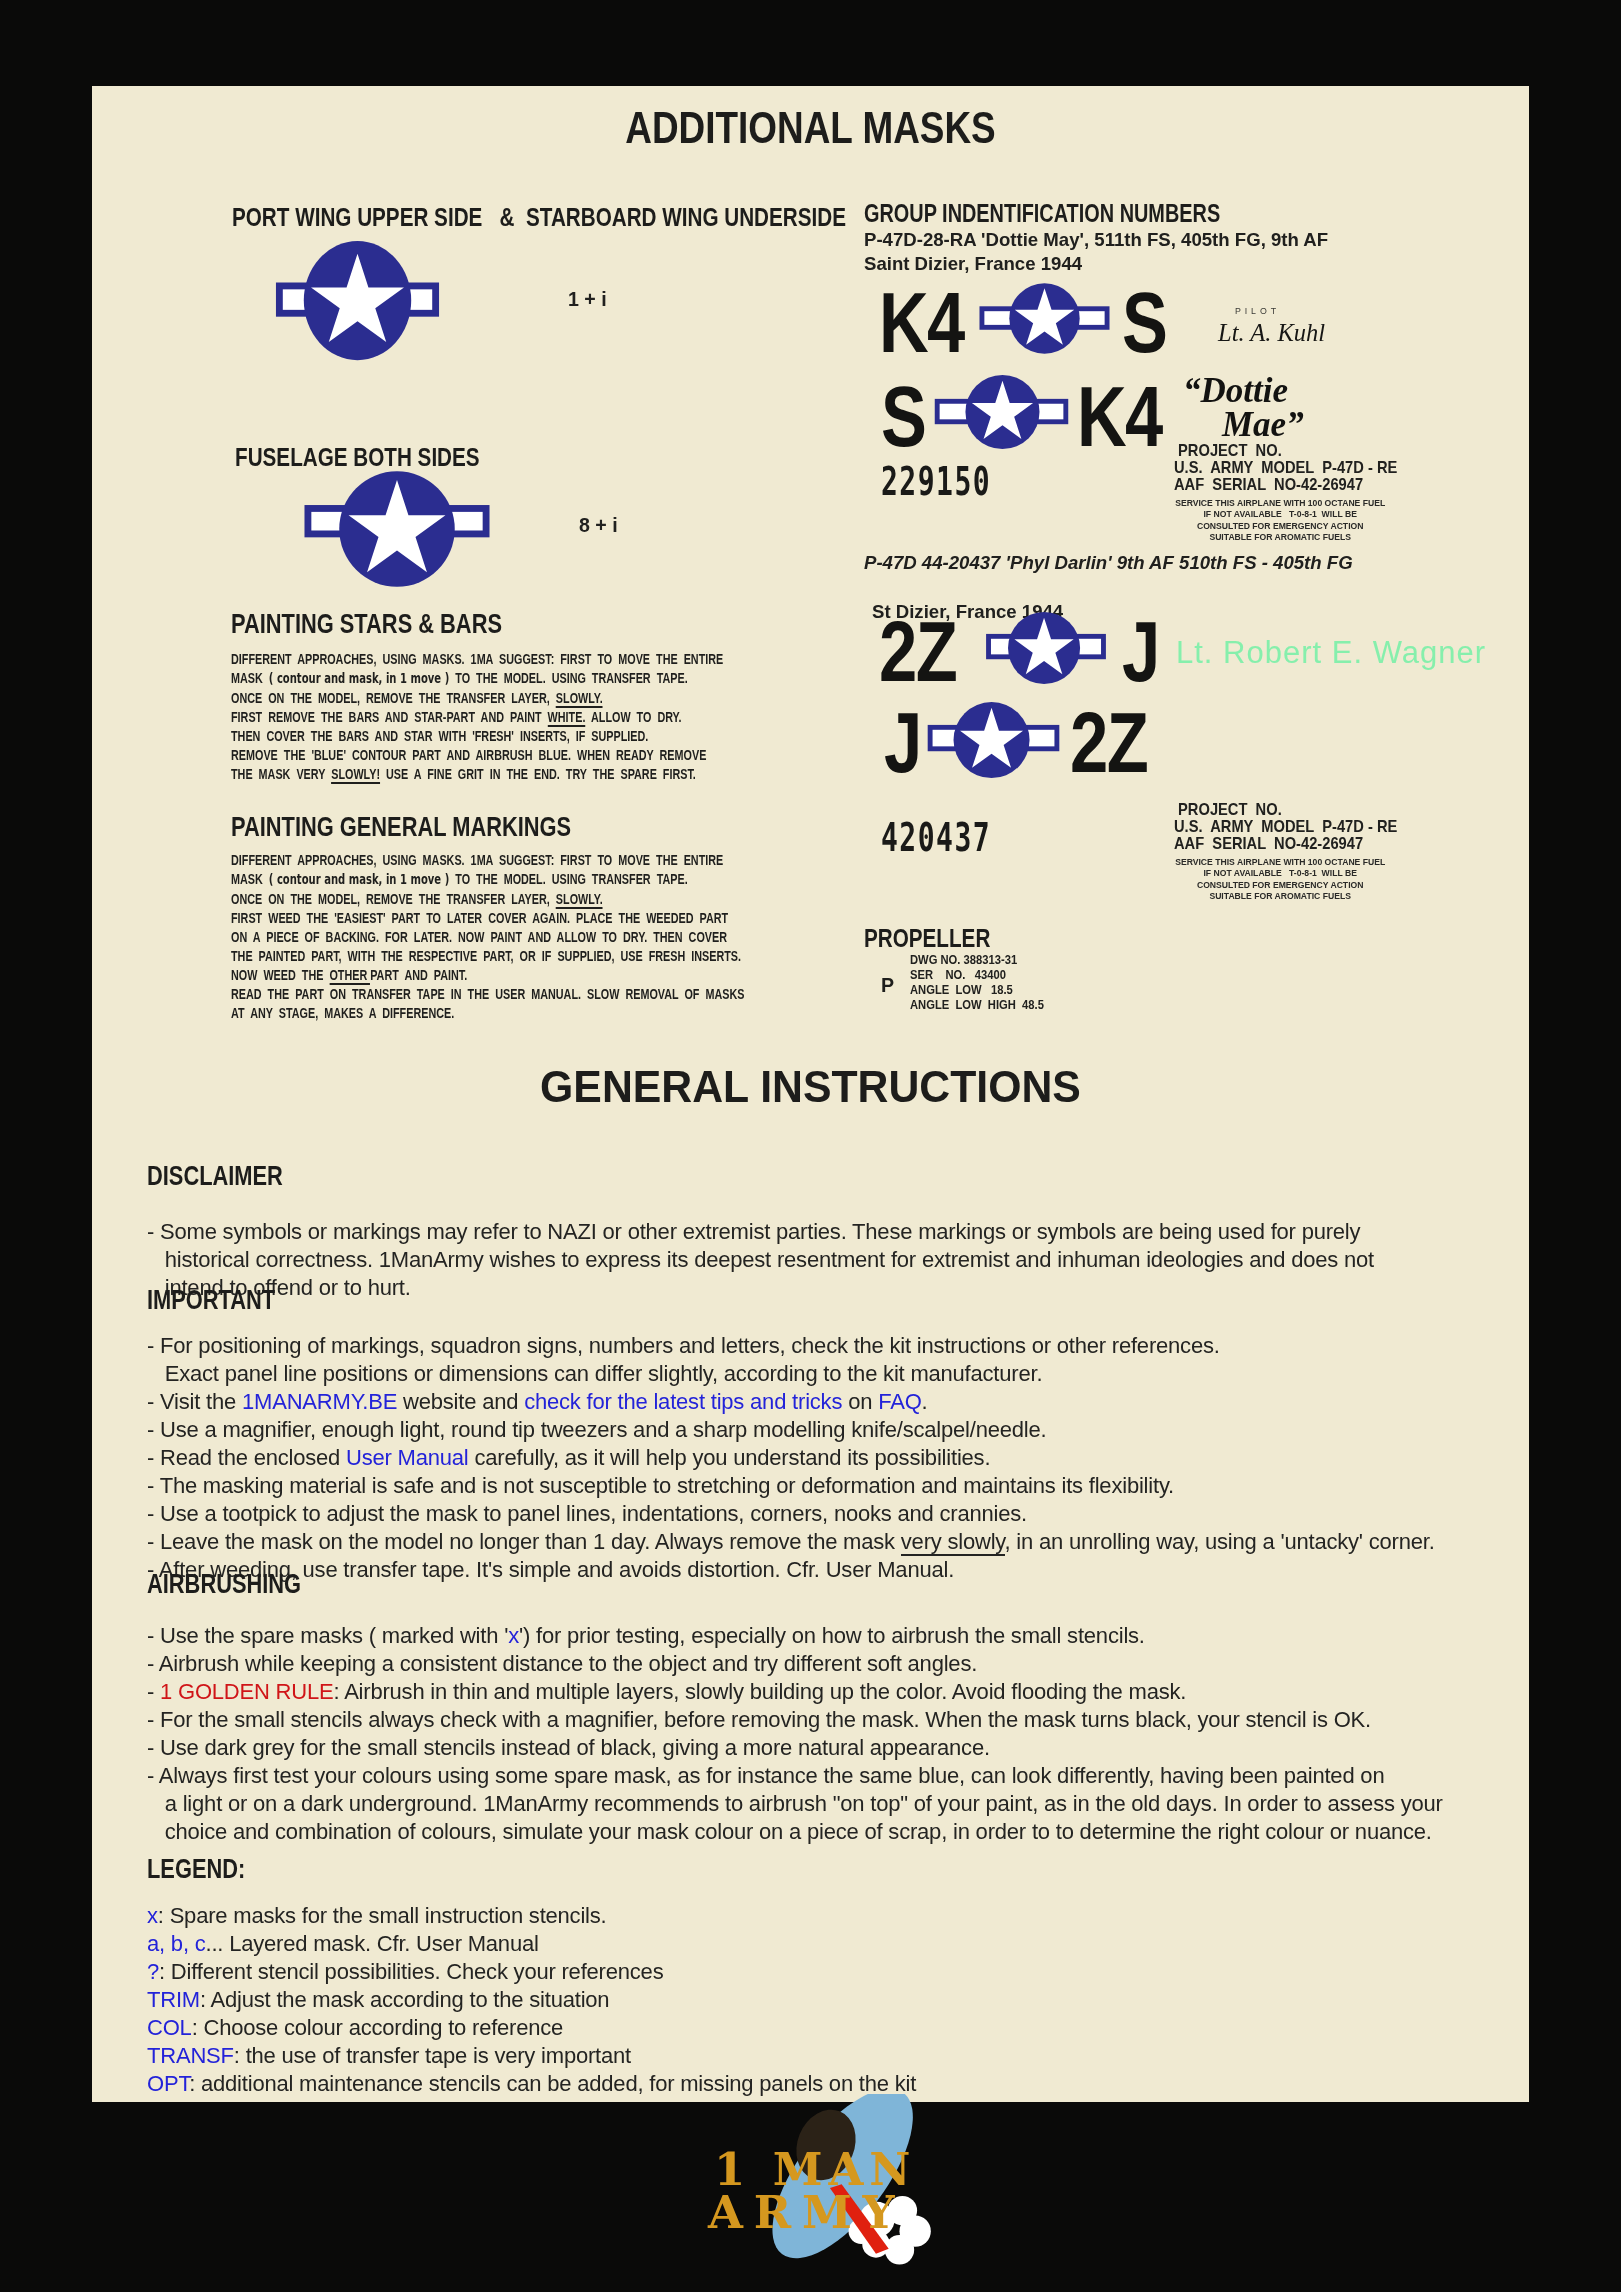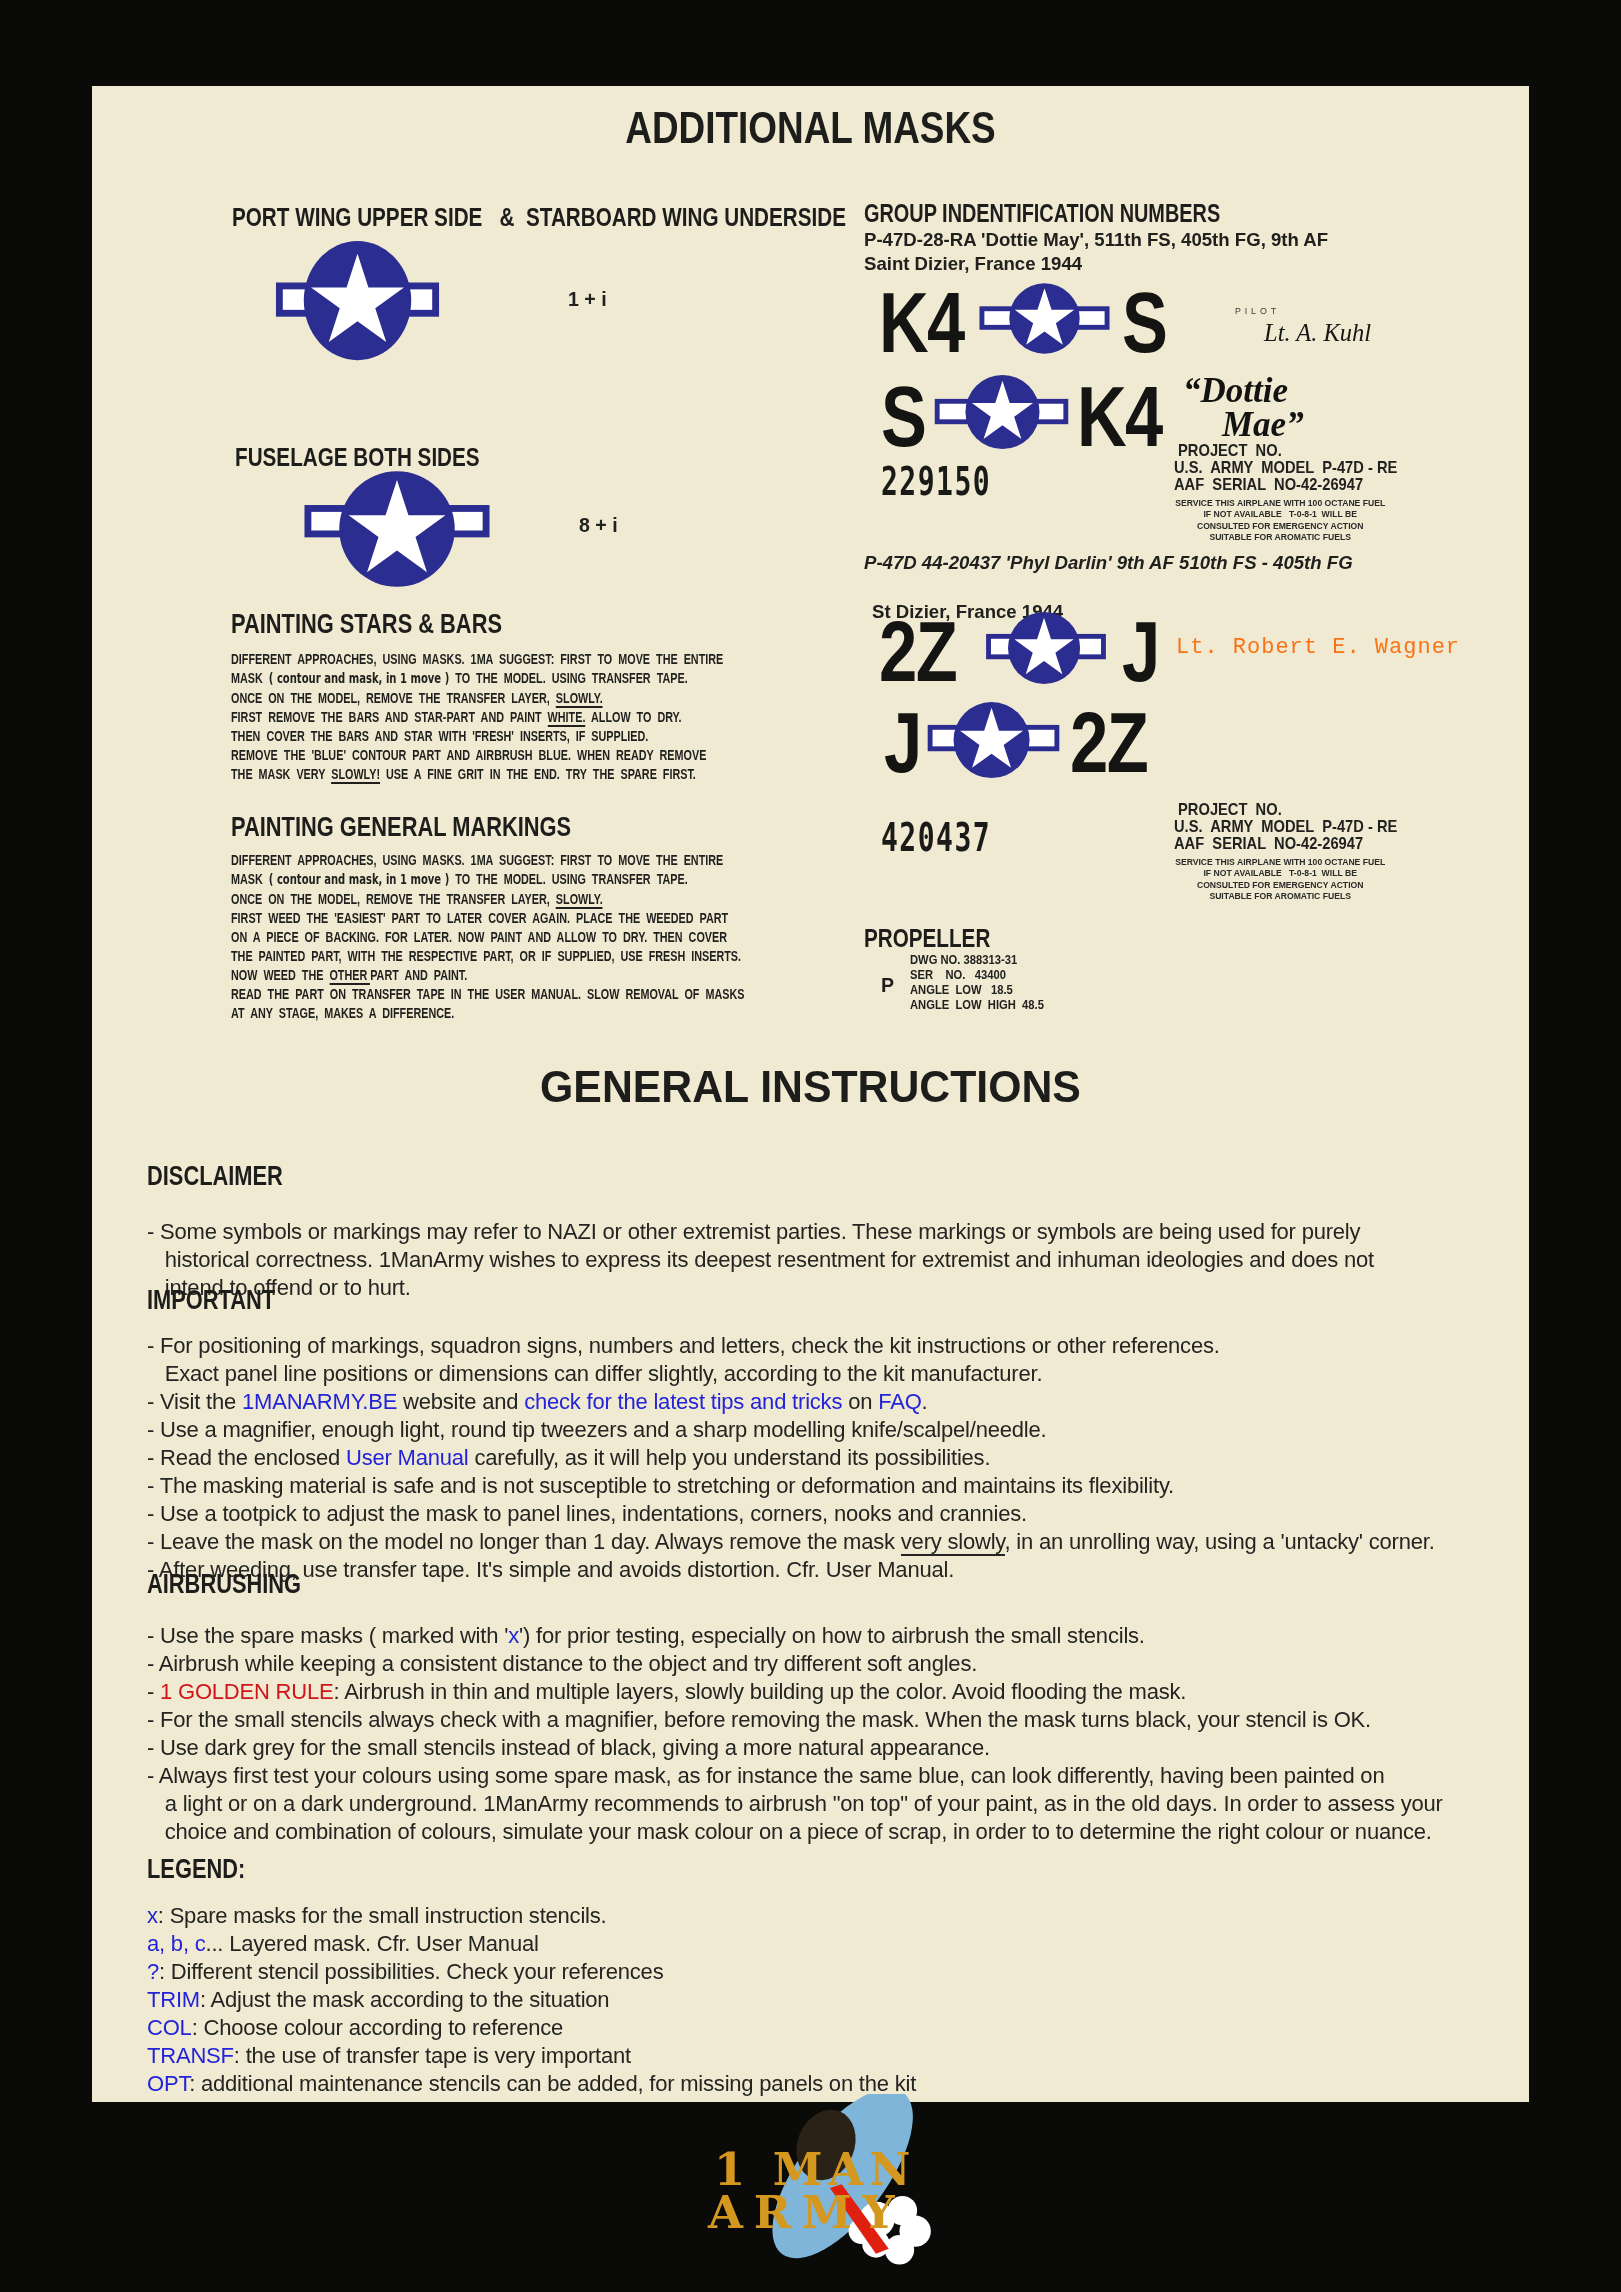--- a/index.html
+++ b/index.html
@@ -24,23 +24,23 @@
   .bold19{font-size:18.6px;font-weight:700;color:#20201e;white-space:pre;}
   .stencil{font-family:"DejaVu Sans Mono",monospace;font-size:39px;font-weight:700;color:#1a1a18;
            letter-spacing:2px;transform:scaleX(.72);transform-origin:0 0;white-space:pre;}
   .projmain{font-size:16.7px;line-height:17px;font-weight:700;white-space:pre;transform:scaleX(.88);
             transform-origin:0 0;color:#21211f;}
   .projsmall{font-size:9.8px;line-height:11.3px;font-weight:700;width:255px;text-align:center;
              transform:scaleX(.88);transform-origin:0 0;color:#2a2a28;}
   .proptext{font-size:13.2px;line-height:15px;font-weight:700;white-space:pre;
             transform:scaleX(.85);transform-origin:0 0;color:#21211f;}
   .pilotlbl{font-size:8.8px;letter-spacing:3.9px;color:#3a3a36;font-weight:400;}
-  .script{font-family:"Liberation Serif",serif;font-style:italic;color:#171715;margin-left:46px;}
+  .script{font-family:"Liberation Serif",serif;font-style:italic;color:#171715;}
   .nose{font-family:"Liberation Serif",serif;font-style:italic;font-weight:700;color:#131311;}
-  .hand{font-family:Liberation Mono, monospace;font-size:22px;color:#f97316;letter-spacing:1px;}
+  .hand{font-family:Liberation Sans, sans-serif;font-size:31px;color:#86efac;letter-spacing:1px;}
   .redscript{font-family:"Liberation Serif",serif;font-style:italic;font-weight:700;
              font-size:47px;color:#d01518;letter-spacing:1px;word-spacing:21.6px;white-space:pre;}
   .lbl{font-size:19.6px;font-weight:700;color:#21211f;white-space:pre;}
   .gold{font-family:"DejaVu Serif",serif;font-weight:700;color:#d5981f;white-space:pre;}
   .insignia{position:absolute;}
 </style>
 </head>
 <body>
 
 <div class="page">

